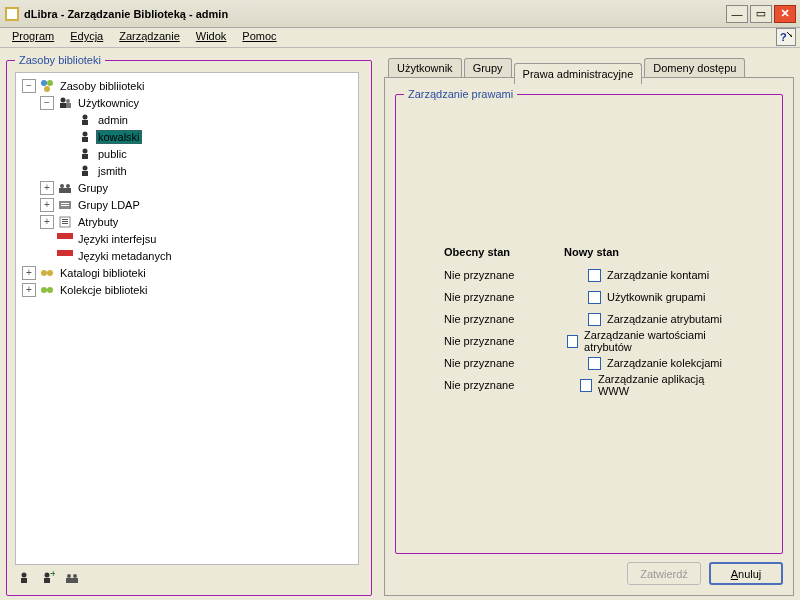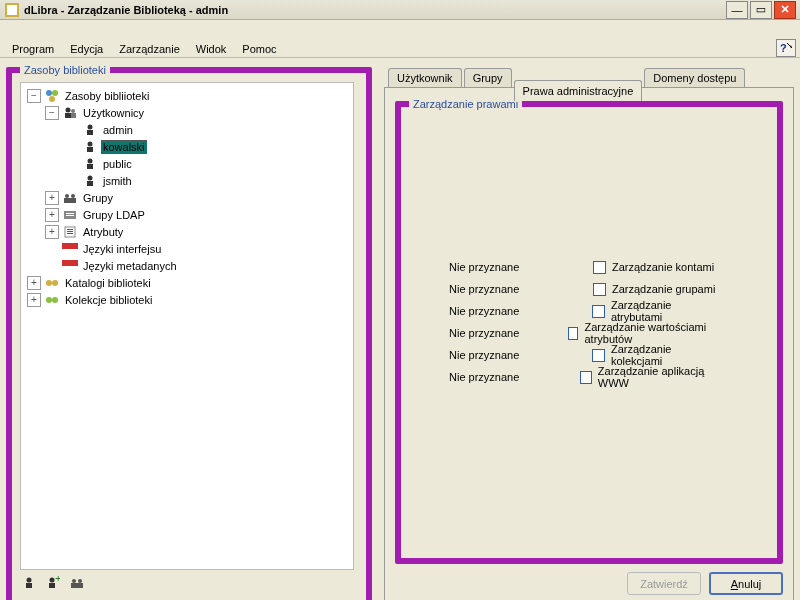--- a/index.html
+++ b/index.html
@@ -1,51 +1,51 @@
 <!DOCTYPE html>
 <html><head>
 <meta charset="utf-8">
 <style>
 * { box-sizing: border-box; margin: 0; padding: 0; font-family: Tahoma, sans-serif; font-size: 11px; }
 body { background: #ece9d8; width: 800px; height: 600px; overflow: hidden; }
 
-.titlebar { height: 20px; background: linear-gradient(#e8e6d8, #dcd8c8); display: flex; align-items: center; padding: 0 4px; border-bottom: 1px solid #aaa; }
+.titlebar { height: 28px; background: linear-gradient(#e8e6d8, #dcd8c8); display: flex; align-items: center; padding: 0 4px; border-bottom: 1px solid #aaa; }
 .titlebar .app-icon { width:16px; height:16px; margin-right:4px; display:inline-flex; align-items:center; justify-content:center; }
 .titlebar .title { font-weight: bold; flex:1; }
 .titlebar .winbtns { display:flex; gap:2px; }
 .winbtn { width:22px; height:18px; background:#ece9d8; border:1px solid #888; display:flex; align-items:center; justify-content:center; font-size:11px; cursor:pointer; }
 .winbtn.close { background:#e85030; color:#fff; border-color:#a03018; font-weight:bold; }
 
-.menubar { height:38px; background:#ece9d8; display:flex; align-items:flex-end; padding:0 4px; border-bottom:1px solid #bbb; }
+.menubar { height:20px; background:#ece9d8; display:flex; align-items:flex-start; padding:0 4px; border-bottom:1px solid #bbb;text-decoration:underline; }
 .menubar .menu-item { padding:2px 8px; cursor:pointer; }
 .menubar .help-icon { margin-left:auto; width:20px; height:18px; border:1px solid #888; display:flex; align-items:center; justify-content:center; cursor:pointer; background:#f4f2e8; }
 
 .workspace { display:flex; height:554px; }
 .left-panel { width:378px; padding:6px; display:flex; flex-direction:column; }
 .right-panel { flex:1; padding:6px; display:flex; flex-direction:column; }
 
-fieldset { border:6px solid #a21caf; border-radius:2px; padding:6px 12px 8px 8px; }
+fieldset { border:1px solid #a21caf; border-radius:2px; padding:6px 12px 8px 8px; }
 .fieldset-tree { flex:1; display:flex; flex-direction:column; min-height:0; }
 legend { color:#2a4da0; padding:0 4px; }
 
 .tree { background:#fff; border:1px solid #bbb; flex:1; min-height:0; overflow:auto; padding:4px 2px; }
 .toolbar-bottom { padding:4px 0 0 0; display:flex; gap:6px; }
 .tb-icon { width:18px; height:18px; display:flex; align-items:center; justify-content:center; cursor:pointer; }
 
 .tree-row { display:flex; align-items:center; height:17px; white-space:nowrap; }
 .spacer0{width:4px}.spacer1{width:22px}.spacer3{width:58px}
 .tg { width:14px; height:14px; display:inline-flex; align-items:center; justify-content:center; color:#555; font-size:10px; border:1px solid #999; background:#fff; margin-right:2px; line-height:10px; cursor:pointer;}
 .tg.blank{border:none;background:none;}
 .ticon { width:16px; height:16px; margin:0 3px 0 1px; display:inline-flex; align-items:center; justify-content:center;}
 .tlabel { padding:0 2px; }
 .tlabel.sel { background:#0f766e; border:1px dotted #555; padding:0 1px; }
 
 .tabs { display:flex; align-items:flex-end; padding:0 4px; margin-top:2px; }
 .tab { padding:3px 8px; background:#e4e0d0; border:1px solid #999; border-bottom:none; margin-right:2px; cursor:pointer; border-radius:3px 3px 0 0; }
-.tab.active { background:#ece9d8; position:relative; top:14px; padding-top:4px; padding-bottom:4px; }
+.tab.active { background:#ece9d8; position:relative; top:7px; padding-top:4px; padding-bottom:4px; }
 
 .tab-body { flex:1; border:1px solid #999; background:#ece9d8; padding:10px; display:flex; flex-direction:column; }
 .inner-fieldset { flex:1; }
 .perm-grid { margin:140px 40px 0 40px; }
 .perm-head { display:flex; margin-bottom:6px; }
 .perm-head .col1 { width:120px; font-weight:bold; }
 .perm-head .col2 { font-weight:bold; }
 .perm-row { display:flex; align-items:center; height:22px; }
 .perm-row .col1 { width:144px; }
 .perm-row .col2 { display:flex; align-items:center; gap:6px; }
@@ -278,33 +278,37 @@
     <div class="tabs">
       <div class="tab">Użytkownik</div>
       <div class="tab">Grupy</div>
       <div class="tab active">Prawa administracyjne</div>
       <div class="tab">Domeny dostępu</div>
     </div>
     <div class="tab-body">
       <fieldset class="inner-fieldset">
         <legend>Zarządzanie prawami</legend>
         <div class="perm-grid">
+          <div class="perm-head">
+            <div class="col1">Obecny stan</div>
+            <div class="col2">Nowy stan</div>
+          </div>
           <div id="perm-rows">
               <div class="perm-row">
                 <div class="col1">Nie przyznane</div>
                 <div class="col2">
                   <span class="cb"></span>
                   <span>Zarządzanie kontami</span>
                 </div>
               </div>
               <div class="perm-row">
                 <div class="col1">Nie przyznane</div>
                 <div class="col2">
                   <span class="cb"></span>
-                  <span>Zarządzanie grupami</span>
+                  <span>Użytkownik grupami</span>
                 </div>
               </div>
               <div class="perm-row">
                 <div class="col1">Nie przyznane</div>
                 <div class="col2">
                   <span class="cb"></span>
                   <span>Zarządzanie atrybutami</span>
                 </div>
               </div>
               <div class="perm-row">

